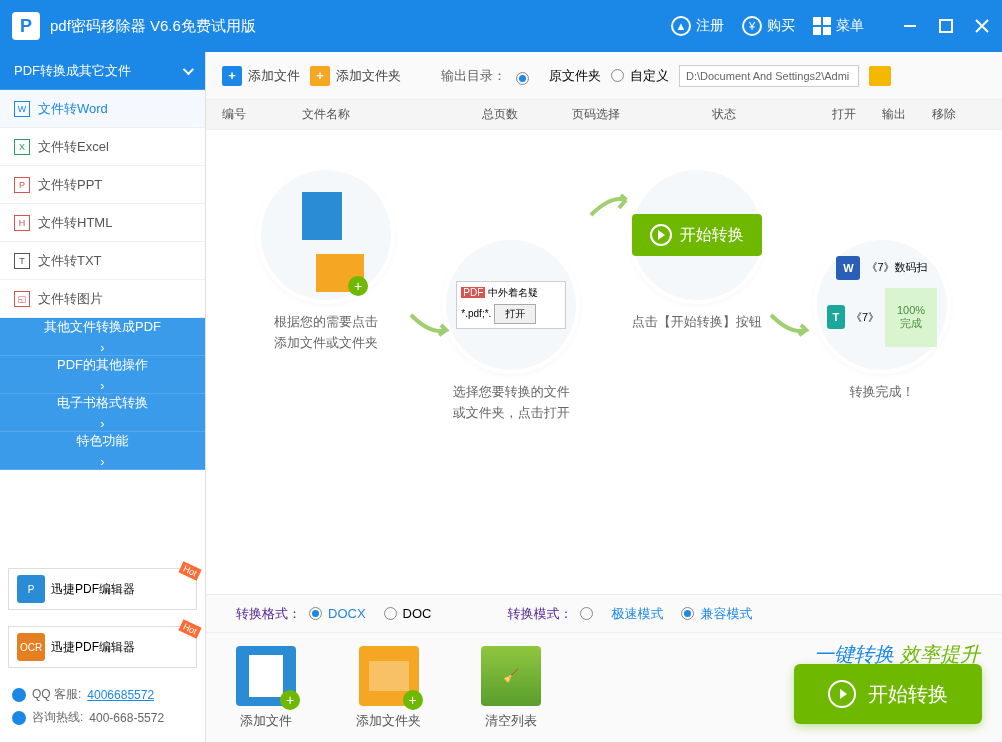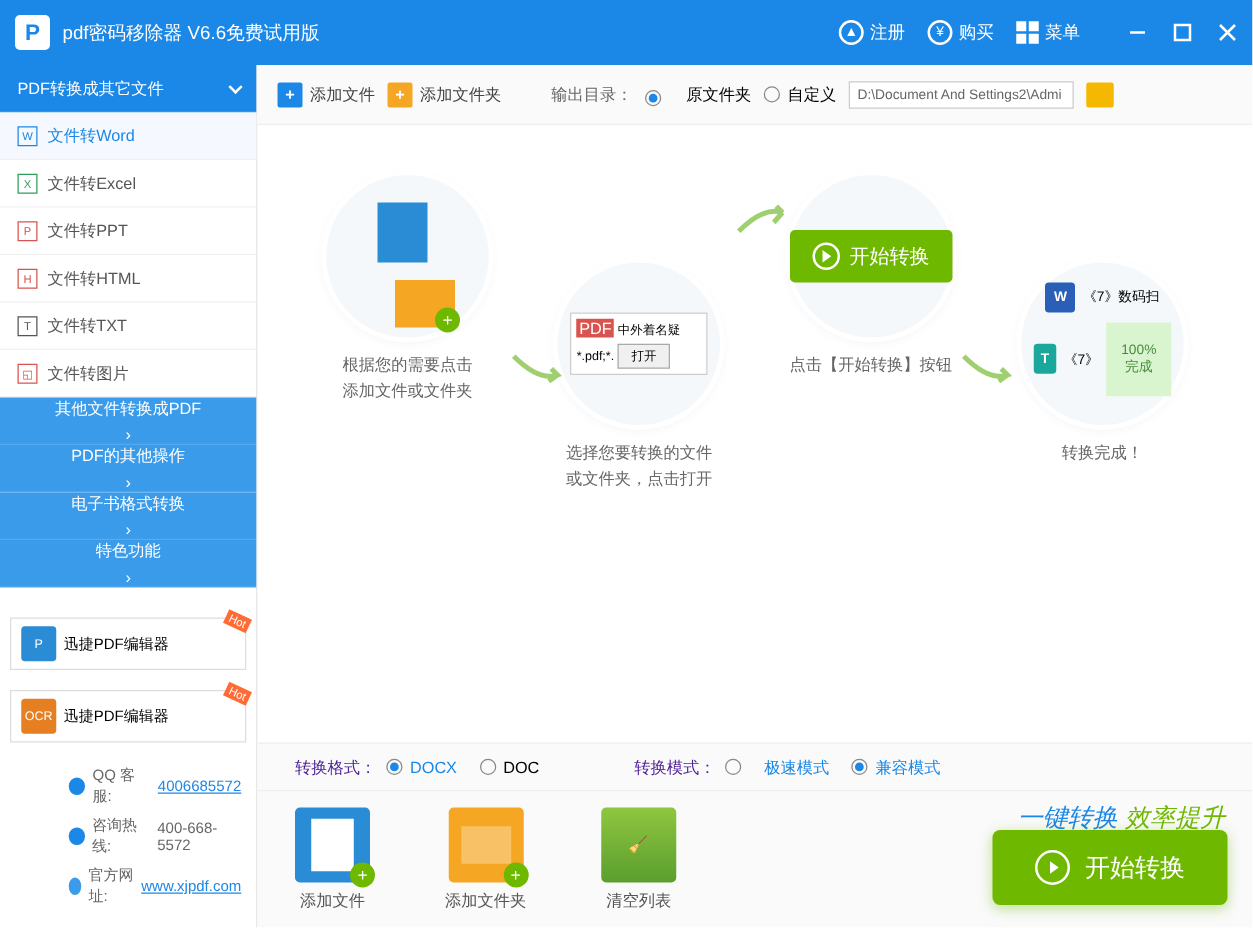--- a/index.html
+++ b/index.html
@@ -22,21 +22,21 @@
 .accordion-header { height: 38px; background: #1b87e6; color: #fff; display: flex; align-items: center; padding: 0 14px; font-size: 13px; cursor: pointer; justify-content: space-between; border-bottom: 1px solid rgba(255,255,255,0.15); }
 .accordion-header.light { background: #3a9bea; flex-direction: column; }
 .sub-item { height: 38px; display: flex; align-items: center; padding: 0 14px; font-size: 13px; color: #555; cursor: pointer; gap: 8px; border-bottom: 1px solid #f0f0f0; }
 .sub-item.active { color: #1b87e6; background: #f5f9ff; }
 .sub-icon { width: 16px; height: 16px; border: 1px solid currentColor; display: inline-flex; align-items: center; justify-content: center; font-size: 9px; }
 .sidebar-spacer { flex: 1; }
 .ad-box { margin: 8px; border: 1px solid #ddd; padding: 6px 8px; display: flex; align-items: center; gap: 6px; font-size: 12px; position: relative; cursor: pointer; }
 .ad-icon { width: 28px; height: 28px; display: flex; align-items: center; justify-content: center; border-radius: 3px; color: #fff; font-size: 10px; }
 .hot-tag { position: absolute; top: -4px; right: -4px; background: #ff6b35; color: #fff; font-size: 9px; padding: 1px 3px; transform: rotate(25deg); }
 .contact { padding: 10px 12px; font-size: 12px; color: #666; }
-.contact-row { display: flex; align-items: center; gap: 6px; margin-bottom: 6px; margin-left: 43px; }
+.contact-row { display: flex; align-items: center; gap: 6px; margin-bottom: 6px; }
 .contact-row a { color: #1b87e6; text-decoration: underline; }
 .ci { width: 14px; height: 14px; background: #1b87e6; border-radius: 50%; }
 
 .content { flex: 1; display: flex; flex-direction: column; background: #fff; }
 .toolbar { height: 48px; display: flex; align-items: center; padding: 0 16px; gap: 10px; border-bottom: 1px solid #eee; font-size: 13px; background: #fafafa; }
 .tb-btn { display: flex; align-items: center; gap: 6px; cursor: pointer; color: #444; }
 .plus-badge { width: 20px; height: 20px; display: flex; align-items: center; justify-content: center; color: #fff; font-weight: bold; border-radius: 2px; }
 .tb-sep { width: 20px; }
 .tb-label { color: #666; }
 .radio { width: 13px; height: 13px; border: 1px solid #888; border-radius: 50%; display: inline-flex; align-items: center; justify-content: center; margin-right: 3px; }
@@ -180,25 +180,20 @@
       <div class="contact-row">
           <span class="ci"></span>
           <span>QQ 客服:</span> 
           <a href="#">4006685572</a>
         </div>
       <div class="contact-row">
           <span class="ci"></span>
           <span>咨询热线:</span> 
           <span>400-668-5572</span>
         </div>
-      <div class="contact-row">
-          <span class="ci" style="background:#3a9bea"></span>
-          <span>官方网址:</span> 
-          <a href="#">www.xjpdf.com</a>
-        </div>
     </div>
   </div>
 
   <div class="content">
     <div class="toolbar">
       <div class="tb-btn">
           <span class="plus-badge" style="background:#1b87e6">+</span>
           <span>添加文件</span>
         </div>
       <div class="tb-btn">
@@ -212,39 +207,49 @@
           <span>原文件夹</span>
         </label>
       <label style="display:flex;align-items:center;gap:3px;cursor:pointer">
           <span class="radio"></span>
           <span>自定义</span>
         </label>
       <input class="path-input" readonly="" value="D:\Document And Settings2\Admi" style="">
       <div class="folder-btn"></div>
     </div>
 
+    <div class="table-header">
+      <div class="th" style="width:80px">编号</div>
+      <div class="th" style="width:180px">文件名称</div>
+      <div class="th" style="width:90px">总页数</div>
+      <div class="th" style="width:140px">页码选择</div>
+      <div class="th" style="width:120px">状态</div>
+      <div class="th" style="width:50px">打开</div>
+      <div class="th" style="width:50px">输出</div>
+      <div class="th" style="width:50px">移除</div>
+    </div>
 
     <div class="workspace">
       <div class="guide">
         <div class="guide-step">
           <div class="guide-circle">
             <div style="position:relative">
                 <div class="file-thumb"></div>
                 <div class="folder-thumb">
                   <span class="green-plus">+</span>
                 </div>
               </div>
           </div>
           <div class="guide-text" style="white-space:pre-line">根据您的需要点击
 添加文件或文件夹</div>
         </div>
         <div class="guide-step" style="margin-top:70px">
           <div class="guide-circle">
             <div style="background:#fff;border:1px solid #ccc;padding:4px;font-size:10px;width:110px;text-align:left">
-              <div style="background:#d9534f;color:#fff;display:inline-block;padding:0 2px;font-size:13px">PDF</div>
+              <div style="background:#d9534f;color:#fff;display:inline-block;padding:0 2px;font-size:10px">PDF</div>
               <span>中外着名疑*.pdf;*.</span>
               <div style="border:1px solid #aaa;padding:2px 10px;margin-top:4px;display:inline-block;background:#f0f0f0">打开</div>
             </div>
           </div>
           <div class="guide-text" style="white-space:pre-line">选择您要转换的文件
 或文件夹，点击打开</div>
         </div>
         <div class="guide-step">
           <div class="guide-circle">
             <div class="start-pill">

